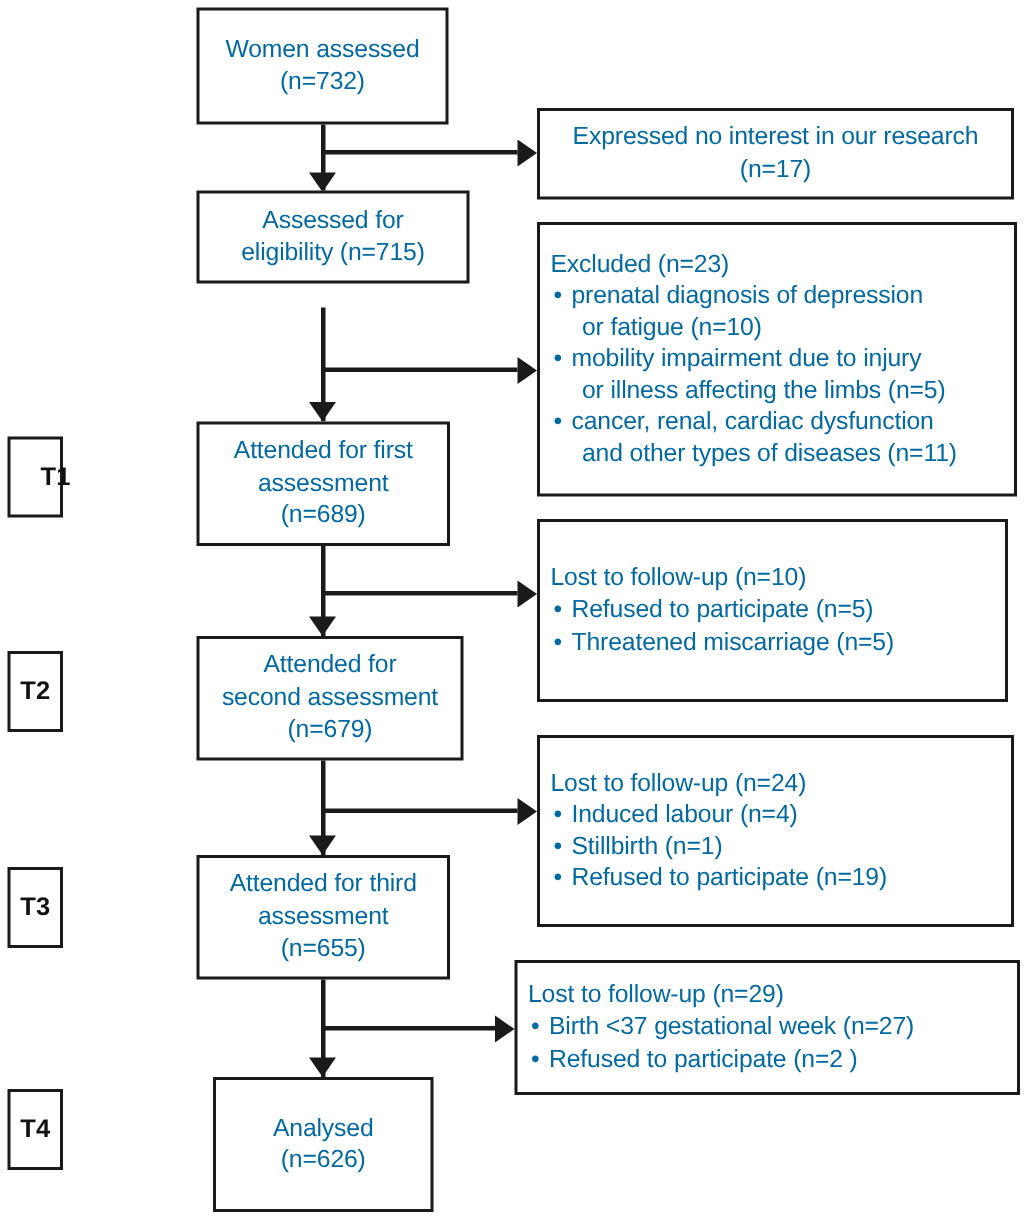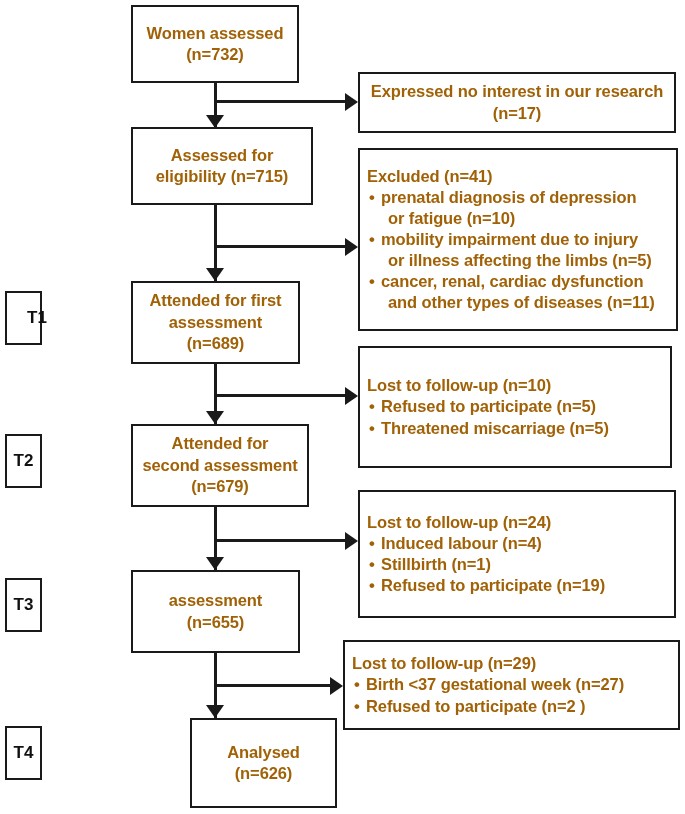--- a/index.html
+++ b/index.html
@@ -16,22 +16,22 @@
     width: 685px;
     height: 814px;
     background: #ffffff;
     overflow: hidden;
   }
   .box {
     position: absolute;
     box-sizing: border-box;
     border: 2.5px solid #1a1a1a;
     background: #ffffff;
-    font-weight: bold;
-    color: #a16207;
+    font-weight: normal;
+    color: #0369a1;
     letter-spacing: -0.1px;
   }
   .box.center {
     display: flex;
     flex-direction: column;
     align-items: center;
     justify-content: center;
     text-align: center;
     line-height: 1.30;
     font-size: 16.5px;
@@ -118,21 +118,21 @@
   <div class="box center" style="left:131px; top:5px; width:168px; height:78px;">
     <span class="ln">Women assessed</span>
     <span class="ln">(n=732)</span>
   </div>
 
   <div class="vline" style="left:214px; top:83px; height:45px;"></div>
   <div class="hline" style="left:214px; top:100px; width:131px;"></div>
   <div class="arrow-right" style="left:345px; top:93px;"></div>
   <div class="arrow-down" style="left:206px; top:115px;"></div>
 
-  <div class="box center" style="left:131px; top:127px; width:182px; height:78px;">
+  <div class="box center" style="left:131px; top:127px; width:182px; height:62px;">
     <span class="ln">Assessed for</span>
     <span class="ln">eligibility (n=715)</span>
   </div>
 
   <div class="vline" style="left:214px; top:205px; height:76px;"></div>
   <div class="hline" style="left:214px; top:245px; width:131px;"></div>
   <div class="arrow-right" style="left:345px; top:238px;"></div>
   <div class="arrow-down" style="left:206px; top:268px;"></div>
 
   <div class="box center" style="left:131px; top:281px; width:169px; height:83px;">
@@ -151,41 +151,42 @@
     <span class="ln">second assessment</span>
     <span class="ln">(n=679)</span>
   </div>
 
   <div class="vline" style="left:214px; top:507px; height:63px;"></div>
   <div class="hline" style="left:214px; top:539px; width:131px;"></div>
   <div class="arrow-right" style="left:345px; top:532px;"></div>
   <div class="arrow-down" style="left:206px; top:557px;"></div>
 
   <div class="box center" style="left:131px; top:570px; width:169px; height:83px;">
+    <span class="ln">Attended for third</span>
     <span class="ln">assessment</span>
     <span class="ln">(n=655)</span>
   </div>
 
   <div class="vline" style="left:214px; top:653px; height:65px;"></div>
   <div class="hline" style="left:214px; top:684px; width:116px;"></div>
   <div class="arrow-right" style="left:330px; top:677px;"></div>
   <div class="arrow-down" style="left:206px; top:705px;"></div>
 
-  <div class="box center" style="left:142px; top:718px; width:147px; height:90px;margin-left:48px;">
+  <div class="box center" style="left:142px; top:718px; width:147px; height:90px;">
     <span class="ln">Analysed</span>
     <span class="ln">(n=626)</span>
   </div>
 
   <div class="box center" style="left:358px; top:72px; width:318px; height:61px;">
     <span class="ln">Expressed no interest in our research</span>
     <span class="ln">(n=17)</span>
   </div>
 
   <div class="box left" style="left:358px; top:148px; width:320px; height:183px;">
-    <span class="ln">Excluded (n=41)</span>
+    <span class="ln">Excluded (n=23)</span>
     <ul class="bullets">
       <li>
         <span class="bdot">•</span>
         <span>prenatal diagnosis of depression</span>
         <span class="cont">or fatigue (n=10)</span>
       </li>
       <li>
         <span class="bdot">•</span>
         <span>mobility impairment due to injury</span>
         <span class="cont">or illness affecting the limbs (n=5)</span>

